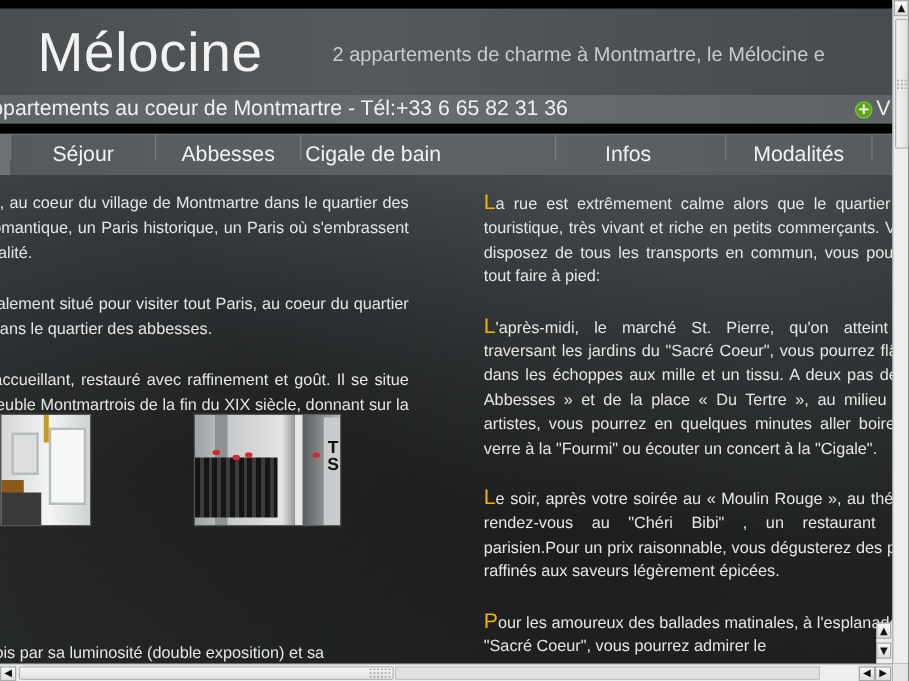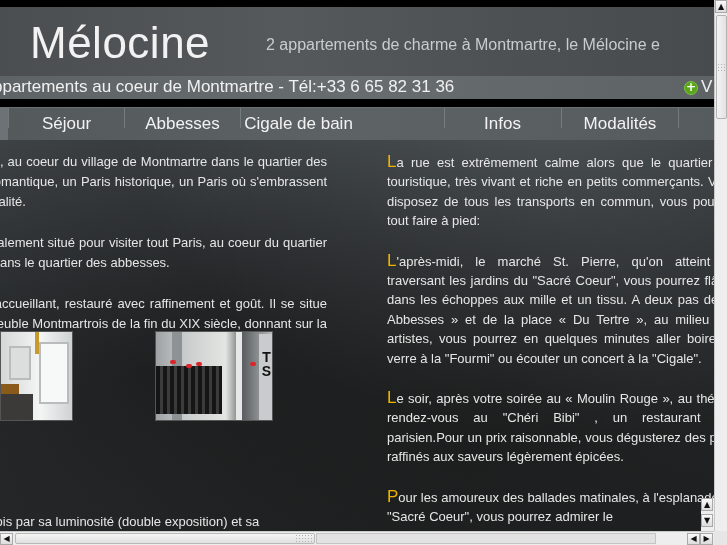--- a/index.html
+++ b/index.html
@@ -102,21 +102,21 @@
   </div>
 
   <div class="gap-black"></div>
 
   <div class="nav">
     <div class="nav-first"></div>
     <div class="nav-item" style="left:8px;width:116px;">Séjour</div>
     <div class="nav-item" style="left:124px;width:116px;">Abbesses</div>
     <div class="nav-item" style="left:240px;width:116px;">Cigale de bain</div>
     <div class="nav-item" style="left:444px;width:116px;">Infos</div>
-    <div class="nav-item" style="left:561px;width:118px;border-right:1px solid rgba(140,148,150,0.55);">Modalités</div>
+    <div class="nav-item" style="left:580px;width:118px;border-right:1px solid rgba(140,148,150,0.55);">Modalités</div>
   </div>
 
   <div class="col-left">
     <p>Vivez Paris autrement, au coeur du village de Montmartre dans le quartier des Abbesses, un Paris romantique, un Paris historique, un Paris où s'embrassent modernité et intemporalité.</p>
     <p>L'appartement est idéalement situé pour visiter tout Paris, au coeur du quartier du haut Montmartre, dans le quartier des abbesses.</p>
     <p>Spacieux, lumineux, accueillant, restauré avec raffinement et goût. Il se situe au 5e étage d'un immeuble Montmartrois de la fin du XIX siècle, donnant sur la place Maurice Utrillo.</p>
   </div>
 
   <div class="photo photo-1">
     <div class="ph-door" style="left:38px;top:10px;width:30px;height:62px;"></div>

